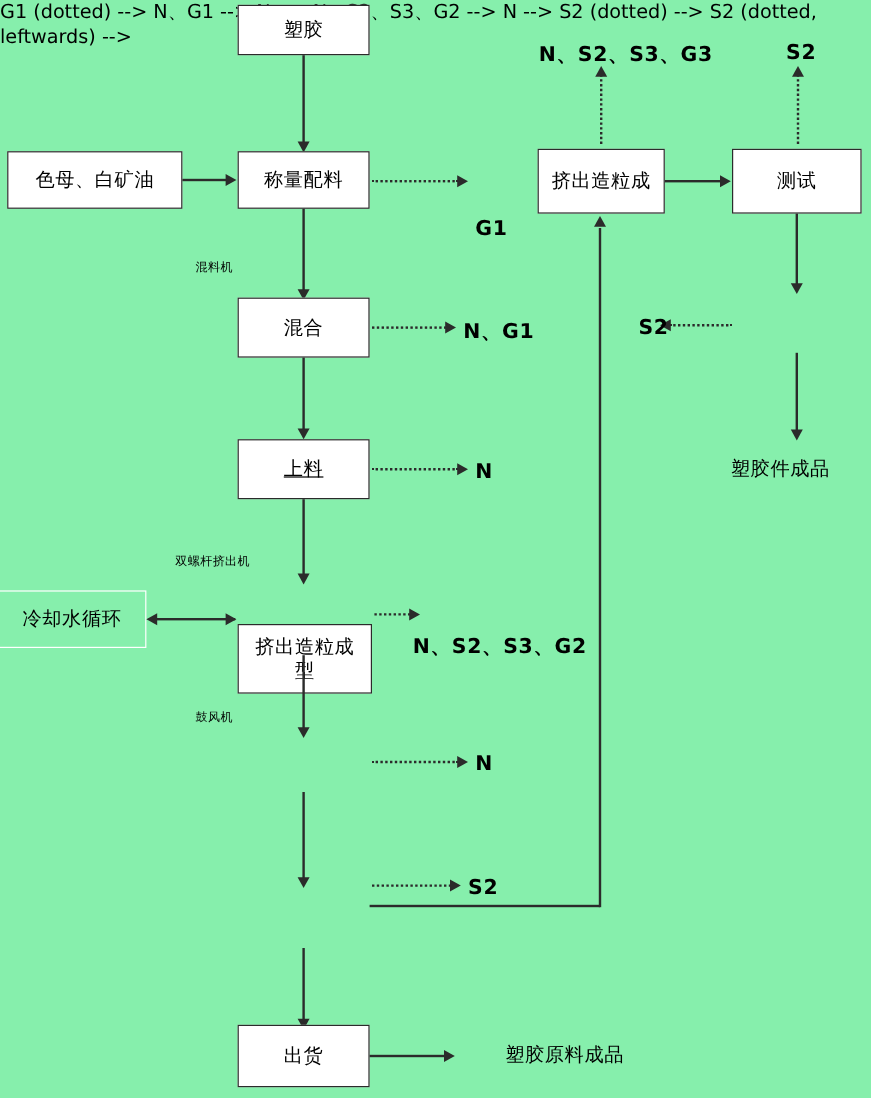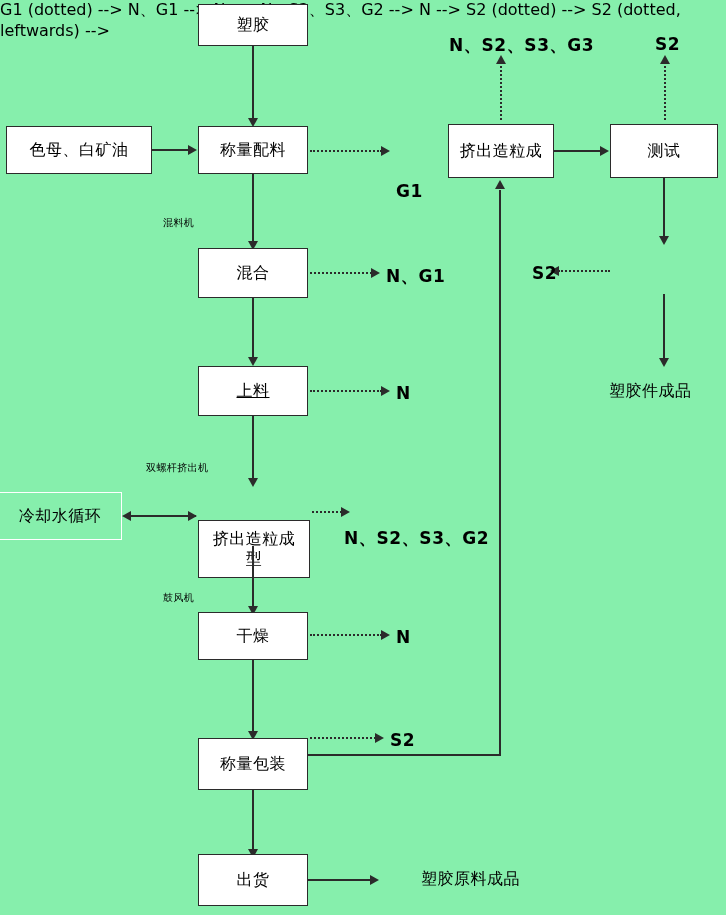--- a/index.html
+++ b/index.html
@@ -194,37 +194,31 @@
   <div class="txt code" style="left:344px; top:504px;margin-top:23px;">N、S2、S3、G2</div>
 
   
   <div class="line vline" style="left:252px; top:546px; height:64px;"></div>
   <div class="arrow arrow-down" style="left:248px; top:606px;"></div>
 
   
   <div class="txt equip" style="left:163px; top:591px;">鼓风机</div>
 
   
-  <div class="box" style="left:198px; top:612px; width:110px; height:48px;">
-    <span>干燥</span>
-  </div>
 
    N --&gt;
   <div class="dline dhline" style="left:310px; top:634px; width:72px;"></div>
   <div class="arrow arrow-right" style="left:381px; top:630px;"></div>
   <div class="txt code" style="left:396px; top:627px;">N</div>
 
   
   <div class="line vline" style="left:252px; top:660px; height:76px;"></div>
   <div class="arrow arrow-down" style="left:248px; top:731px;"></div>
 
   
-  <div class="box" style="left:198px; top:738px; width:110px; height:52px;">
-    <span>称量包装</span>
-  </div>
 
    S2 (dotted) --&gt;
   <div class="dline dhline" style="left:310px; top:737px; width:66px;"></div>
   <div class="arrow arrow-right" style="left:375px; top:733px;"></div>
   <div class="txt code" style="left:390px; top:730px;">S2</div>
 
   
   <div class="line hline" style="left:308px; top:754px; width:192px;"></div>
   <div class="line vline" style="left:499px; top:190px; height:566px;"></div>
   <div class="arrow arrow-up" style="left:495px; top:180px;"></div>

